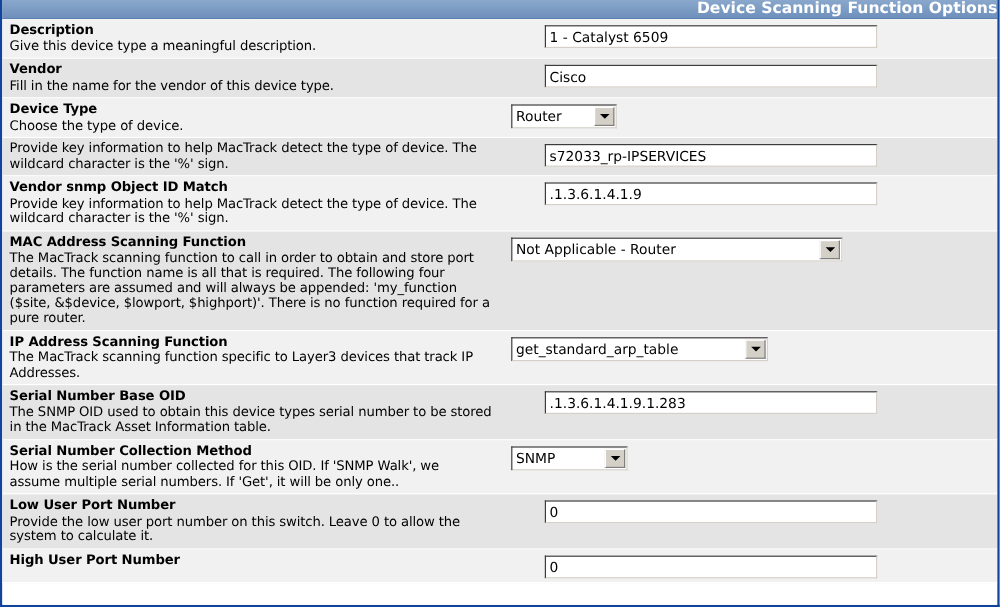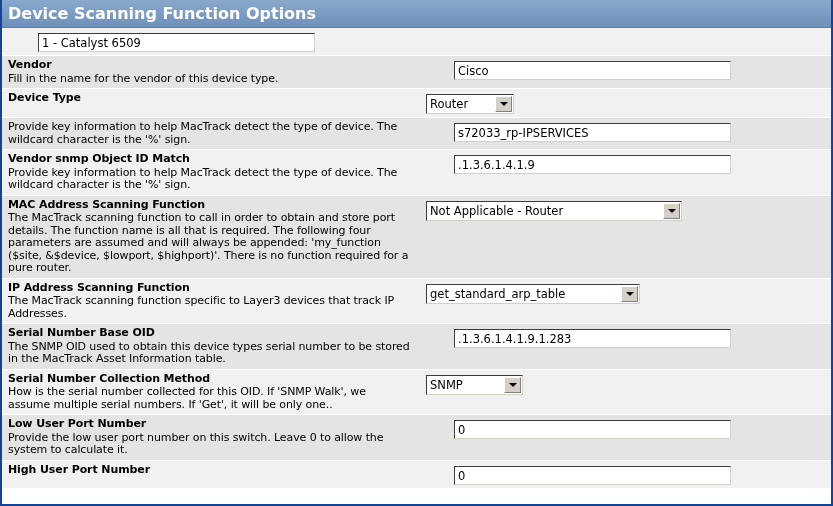--- a/index.html
+++ b/index.html
@@ -53,32 +53,33 @@
   }
   .title-sub {
     font-weight: normal;
     font-size: 12.5px;
     margin-left: 5px;
     white-space: nowrap;
   }
 
   
   .section-bar {
-    height: 28px;
+    height: 16px;
     background: #7b9cc4;
     background-image: linear-gradient(180deg, #8aa8cc 0%, #6e90bb 100%);
     color: #ffffff;
     font-weight: bold;
-    font-size: 16px;
+    font-size: 13px;
     display: flex;
     align-items: center;
     padding-left: 6px;
     box-sizing: border-box;
     flex: 0 0 auto;
     border-bottom: 1px solid #5b7fae;
+    justify-content: flex-end;
   }
 
   
   .form-table {
     flex: 1 1 auto;
     display: flex;
     flex-direction: column;
     background: #ffffff;
     overflow: hidden;
   }
@@ -176,52 +177,57 @@
   }
   .sel .arrow {
     width: 0;
     height: 0;
     border-left: 4px solid transparent;
     border-right: 4px solid transparent;
     border-top: 4px solid #000000;
   }
 
   .sel-devtype { width: 88px; }
-  .sel-mac     { width: 256px; }
+  .sel-mac     { width: 276px; }
   .sel-ip      { width: 214px; gap: 40px; }
   .sel-serial  { width: 97px; gap: 41px; }
 </style>
 </head>
 <body>
 
 <div id="app">
 
 
   <div class="section-bar">
     <span>Device Scanning Function Options</span>
   </div>
 
   <div class="form-table" id="form-table">
       <div class="row shade-a">
+        <div class="cell-label">
+          <span class="lbl-title">Description</span>
+          <span class="lbl-desc">Give this device type a meaningful description.</span>
+        </div>
         <div class="cell-field">
           <div class="txt txt-wide" placeholder="">1 - Catalyst 6509</div>
         </div>
       </div>
       <div class="row shade-b">
         <div class="cell-label">
           <span class="lbl-title">Vendor</span>
           <span class="lbl-desc">Fill in the name for the vendor of this device type.</span>
         </div>
         <div class="cell-field">
           <div class="txt txt-wide" placeholder="">Cisco</div>
         </div>
       </div>
       <div class="row shade-a">
         <div class="cell-label">
           <span class="lbl-title">Device Type</span>
+          <span class="lbl-desc">Choose the type of device.</span>
         </div>
         <div class="cell-field">
           <div class="sel sel-devtype">
             <div class="sel-text">Router</div>
             <div class="sel-btn">
               <div class="arrow"></div>
             </div>
           </div>
         </div>
       </div>

